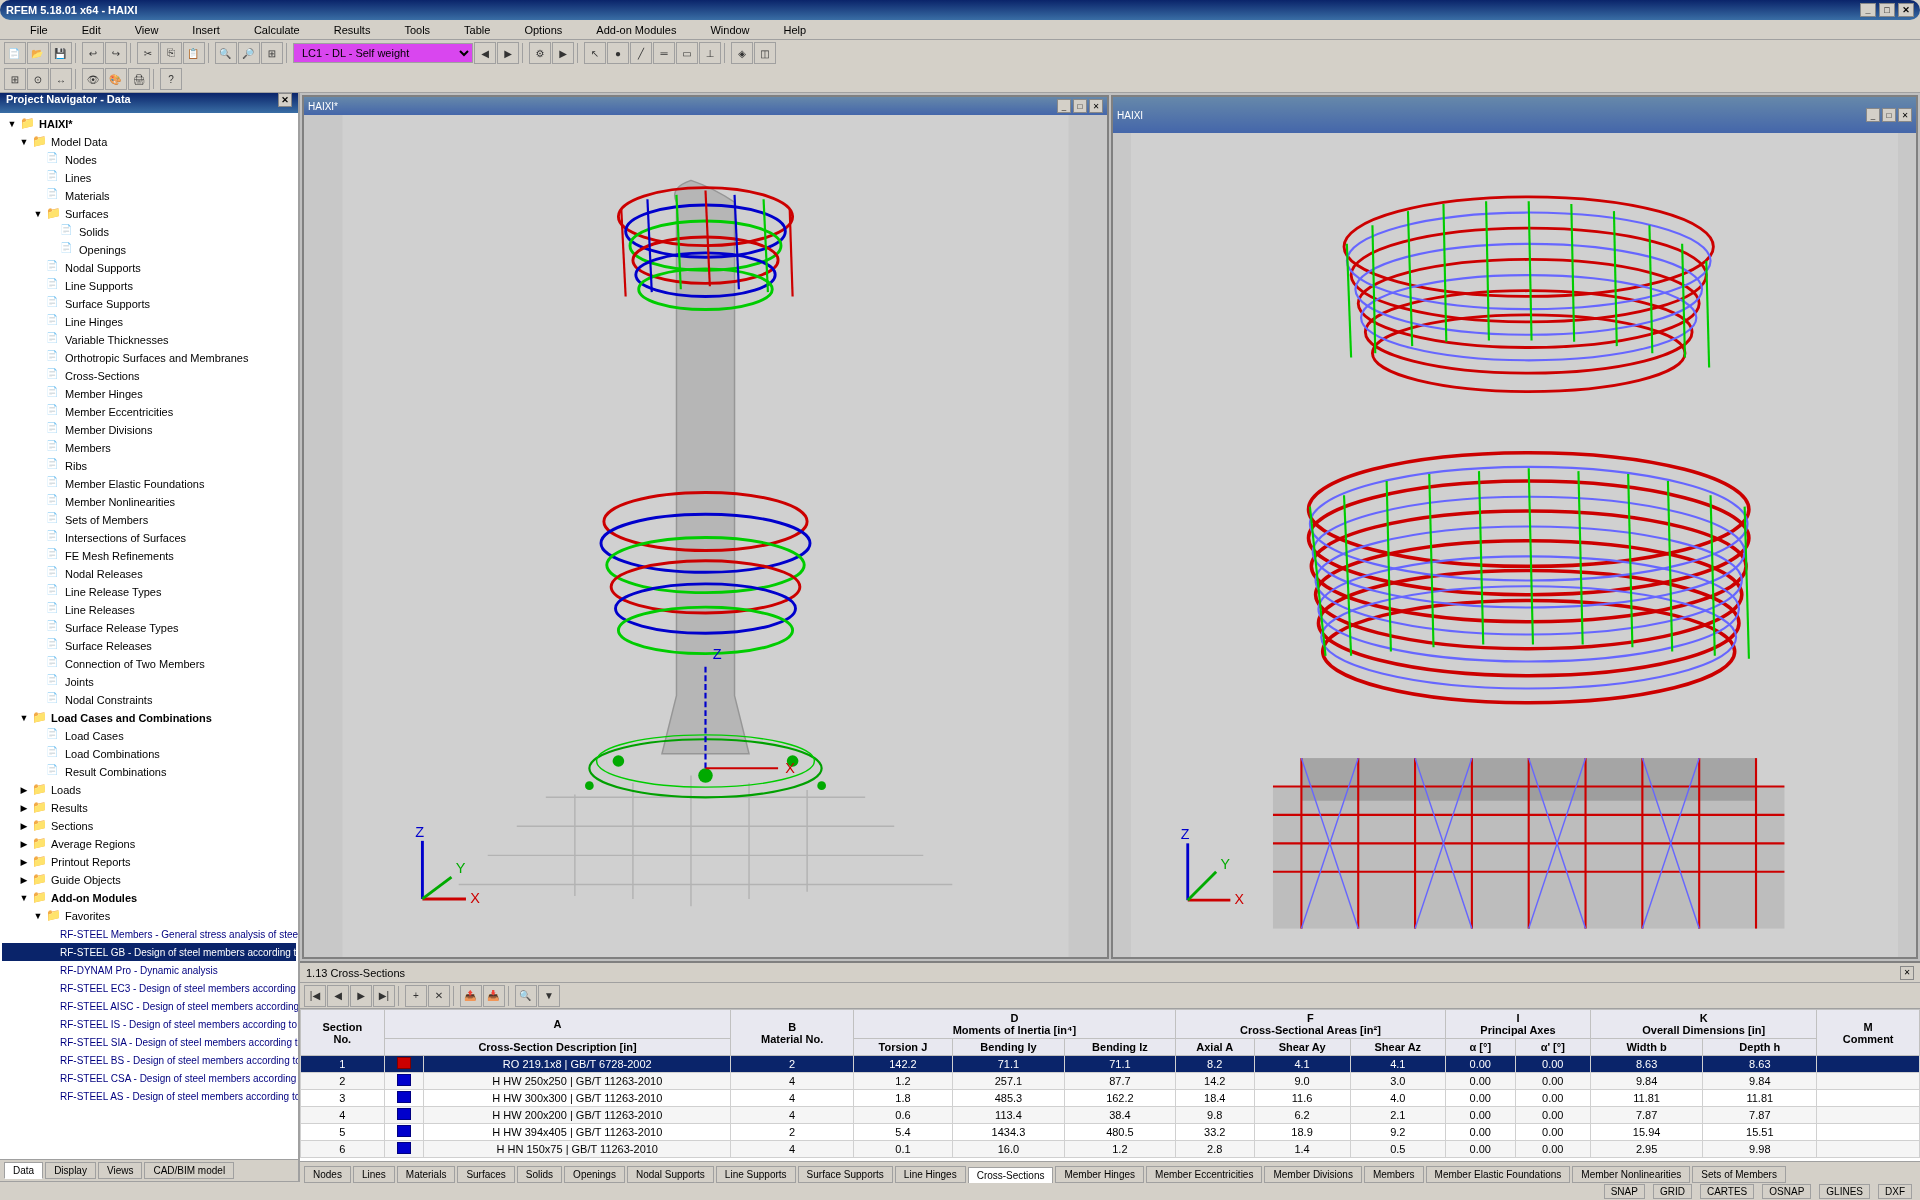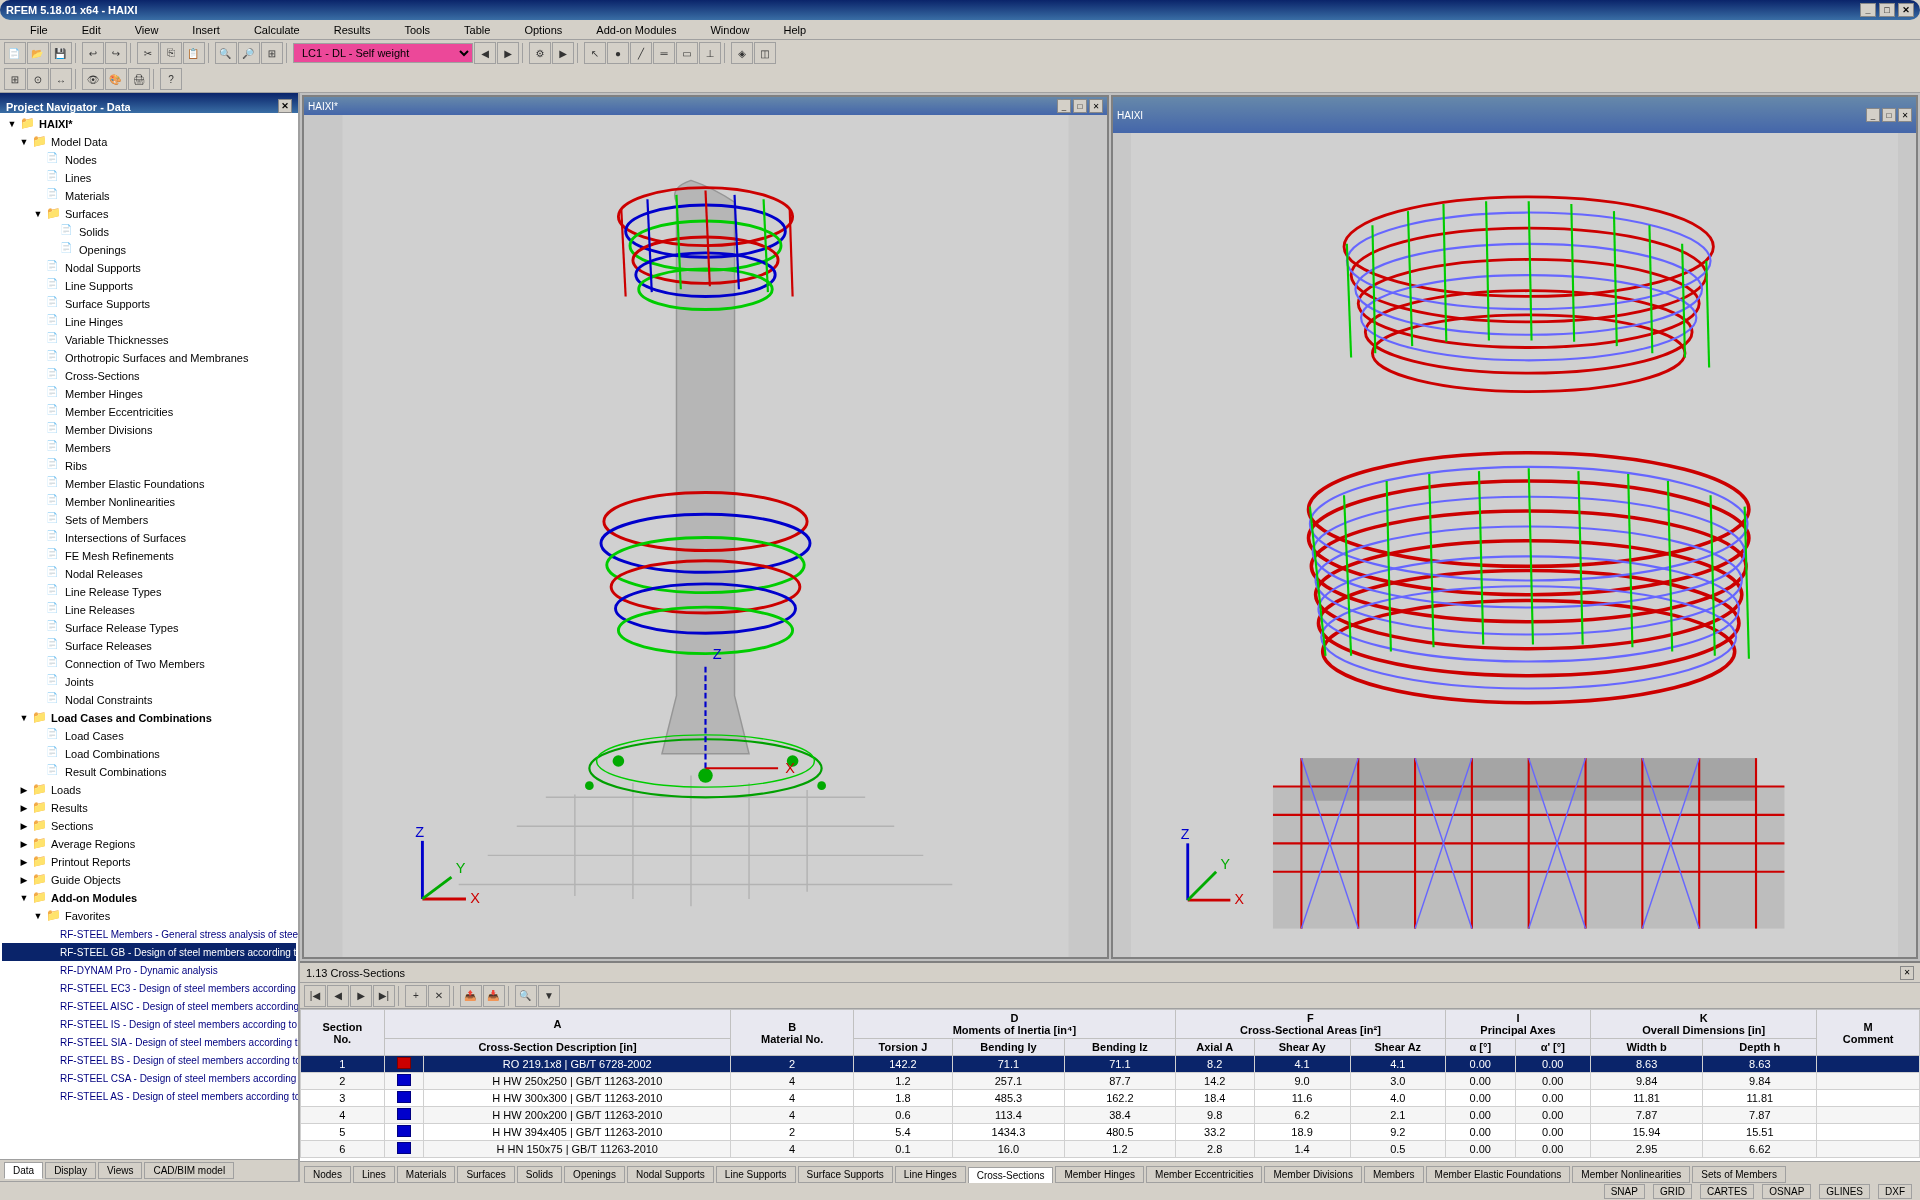--- a/index.html
+++ b/index.html
@@ -63,21 +63,21 @@
       background: #d4d0c8;
       border: 1px solid #a0a0a0;
       display: flex; align-items: center; justify-content: center;
       cursor: pointer; font-size: 10px;
       color: #333;
     }
     .tb-separator { width: 4px; height: 20px; border-left: 1px solid #a0a0a0; margin: 0 2px; }
     .tb-combo {
       height: 20px;
       border: 1px solid #a0a0a0;
-      background: #ec4899;
+      background: #d946ef;
       padding: 0 4px;
       font-size: 11px;
       width: 180px;
     }
 
     
     .main-area {
       display: flex;
       height: calc(1200px - 20px - 20px - 52px - 20px);
     }
@@ -90,21 +90,21 @@
       display: flex;
       flex-direction: column;
     }
     .panel-header {
       height: 20px;
       background: linear-gradient(to bottom, #0a246a, #3a6ea5);
       color: white;
       font-size: 11px;
       font-weight: bold;
       display: flex;
-      align-items: flex-end;
+      align-items: flex-start;
       justify-content: space-between;
       padding: 0 6px;
     }
     .panel-header-close {
       width: 14px; height: 14px;
       background: #d4d0c8;
       border: 1px solid #888;
       display: flex; align-items: center; justify-content: center;
       font-size: 9px; cursor: pointer; color: #000;
     }
@@ -1025,21 +1025,21 @@
               <td>4</td>
               <td>0.1</td>
               <td>16.0</td>
               <td>1.2</td>
               <td>2.8</td>
               <td>1.4</td>
               <td>0.5</td>
               <td>0.00</td>
               <td>0.00</td>
               <td>2.95</td>
-              <td>6.62</td>
+              <td>9.98</td>
               <td></td>
             </tr>
           </tbody>
         </table>
       </div>
 
       <div class="table-tabs">
         <div class="table-tab">Nodes</div>
         <div class="table-tab">Lines</div>
         <div class="table-tab">Materials</div>

